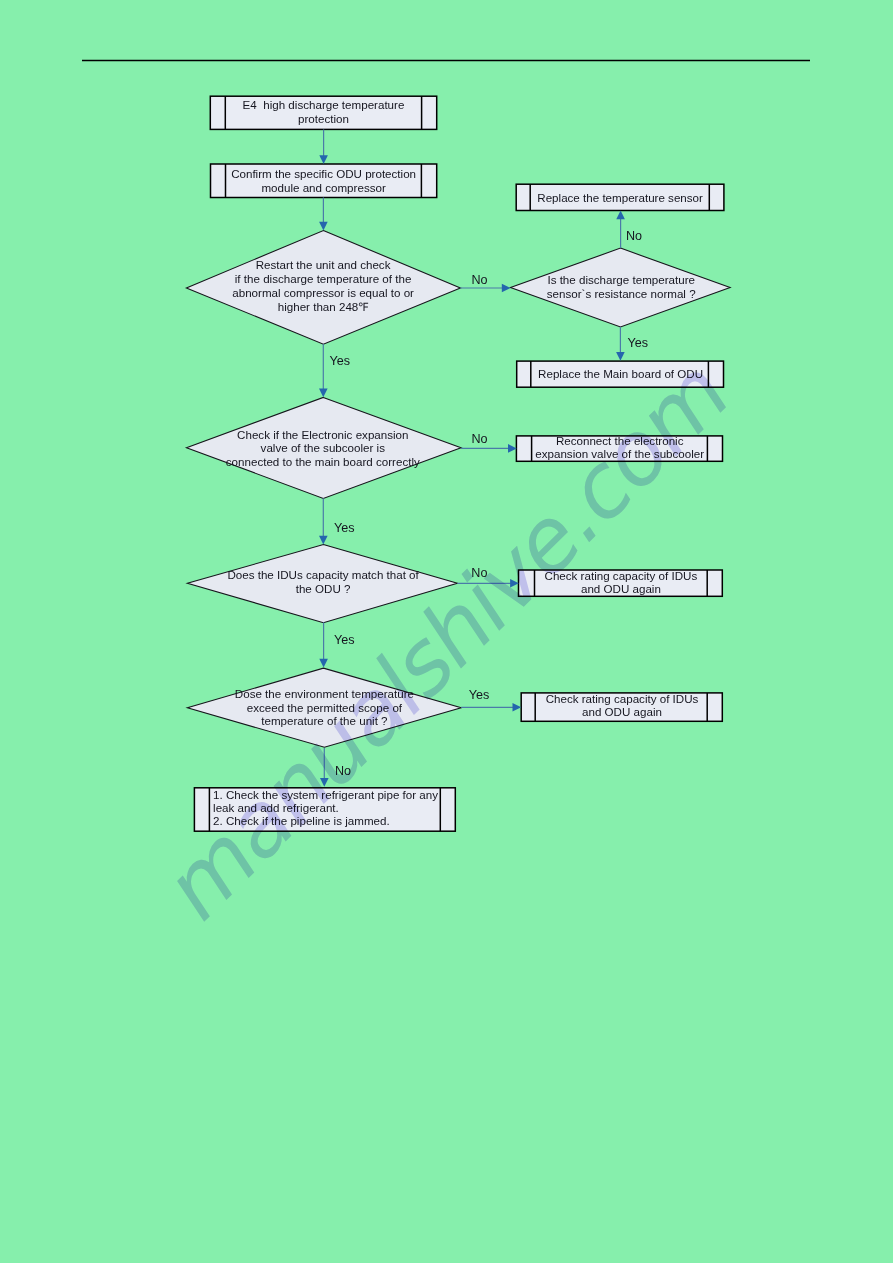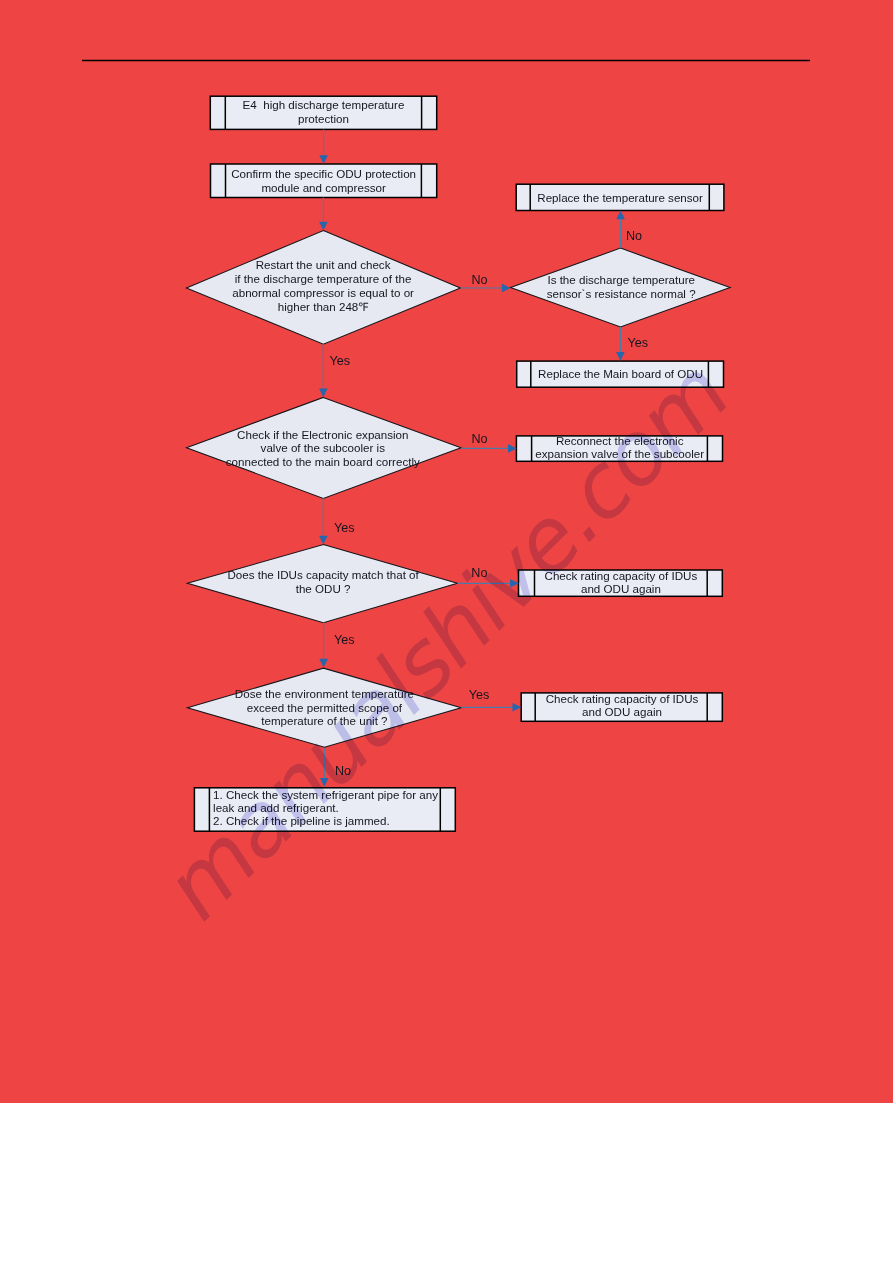--- a/index.html
+++ b/index.html
@@ -1,19 +1,19 @@
 <!DOCTYPE html>
 <html><head>
 <meta charset="utf-8">
 <title>E4 high discharge temperature protection</title>
 <style>
   html,body{margin:0;padding:0;background:#ffffff;}
   body{width:893px;height:1263px;position:relative;overflow:hidden;
        font-family:"Liberation Sans",sans-serif;color:#15151f;}
-  #page{position:absolute;left:0;top:0;width:893px;height:1103px;background:#ef4444;}
+  #page{position:absolute;left:0;top:0;width:893px;height:1263px;background:#86efac;}
   svg.layer{position:absolute;left:0;top:0;width:893px;height:1263px;}
   #wm-layer{mix-blend-mode:multiply;}
   text{font-family:"Liberation Sans",sans-serif;fill:#15151f;}
   .nodetext{font-size:11.6px;text-anchor:middle;}
   .nodetext-left{font-size:11.6px;text-anchor:start;}
   .edgelabel{font-size:12.6px;text-anchor:start;}
   .wm{font-family:"DejaVu Sans",sans-serif;font-style:oblique;font-size:88px;
       fill:#d2d0f6;letter-spacing:-2.1px;}
   .boxface{fill:#e9ecf4;stroke:#000000;stroke-width:1.5;}
   .boxbar{fill:none;stroke:#000000;stroke-width:1.5;}

